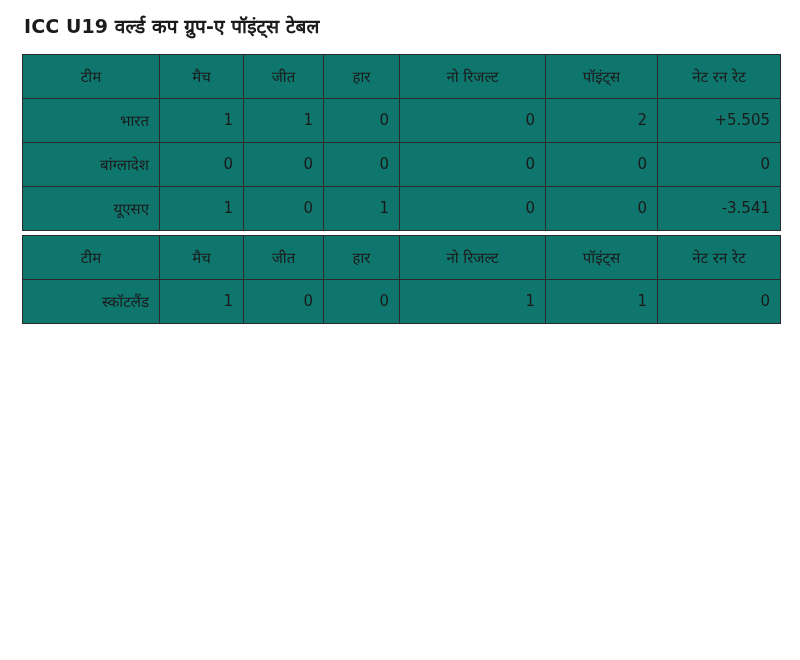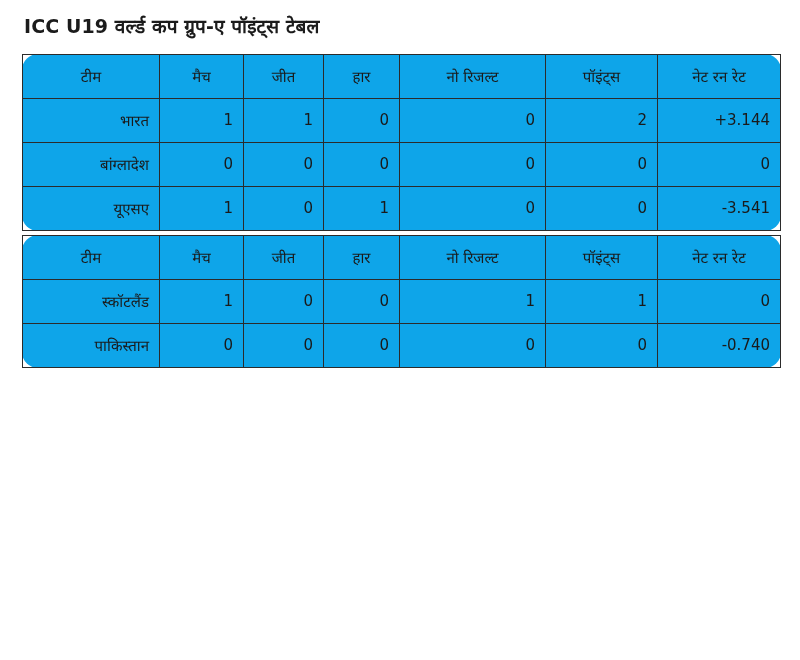--- a/index.html
+++ b/index.html
@@ -29,22 +29,21 @@
     margin: 0 0 14px 2px;
     line-height: 1.35;
   }
   .section-title.second {
     margin-top: 18px;
   }
   table.points-table {
     border-collapse: collapse;
     width: 758px;
     table-layout: fixed;
-    background: #0ea5e9;
-    border-radius: 16px;
+    background: #0f766e;
   }
   table.points-table th,
   table.points-table td {
     border: 1px solid #2b2b2b;
     font-size: 15px;
     font-weight: normal;
     color: #1a1a1a;
     height: 44px;
     box-sizing: border-box;
     vertical-align: middle;
@@ -103,21 +102,21 @@
         </tr>
       </thead>
       <tbody>
         <tr>
           <td class="team-cell">भारत</td>
           <td>1</td>
           <td>1</td>
           <td>0</td>
           <td>0</td>
           <td>2</td>
-          <td>+3.144</td>
+          <td>+5.505</td>
         </tr>
         <tr>
           <td class="team-cell">बांग्लादेश</td>
           <td>0</td>
           <td>0</td>
           <td>0</td>
           <td>0</td>
           <td>0</td>
           <td>0</td>
         </tr>
@@ -160,26 +159,17 @@
       <tbody>
         <tr>
           <td class="team-cell">स्कॉटलैंड</td>
           <td>1</td>
           <td>0</td>
           <td>0</td>
           <td>1</td>
           <td>1</td>
           <td>0</td>
         </tr>
-        <tr>
-          <td class="team-cell">पाकिस्तान</td>
-          <td>0</td>
-          <td>0</td>
-          <td>0</td>
-          <td>0</td>
-          <td>0</td>
-          <td>-0.740</td>
-        </tr>
       </tbody>
     </table>
   </div>
 
 </div>
 
 </body></html>

